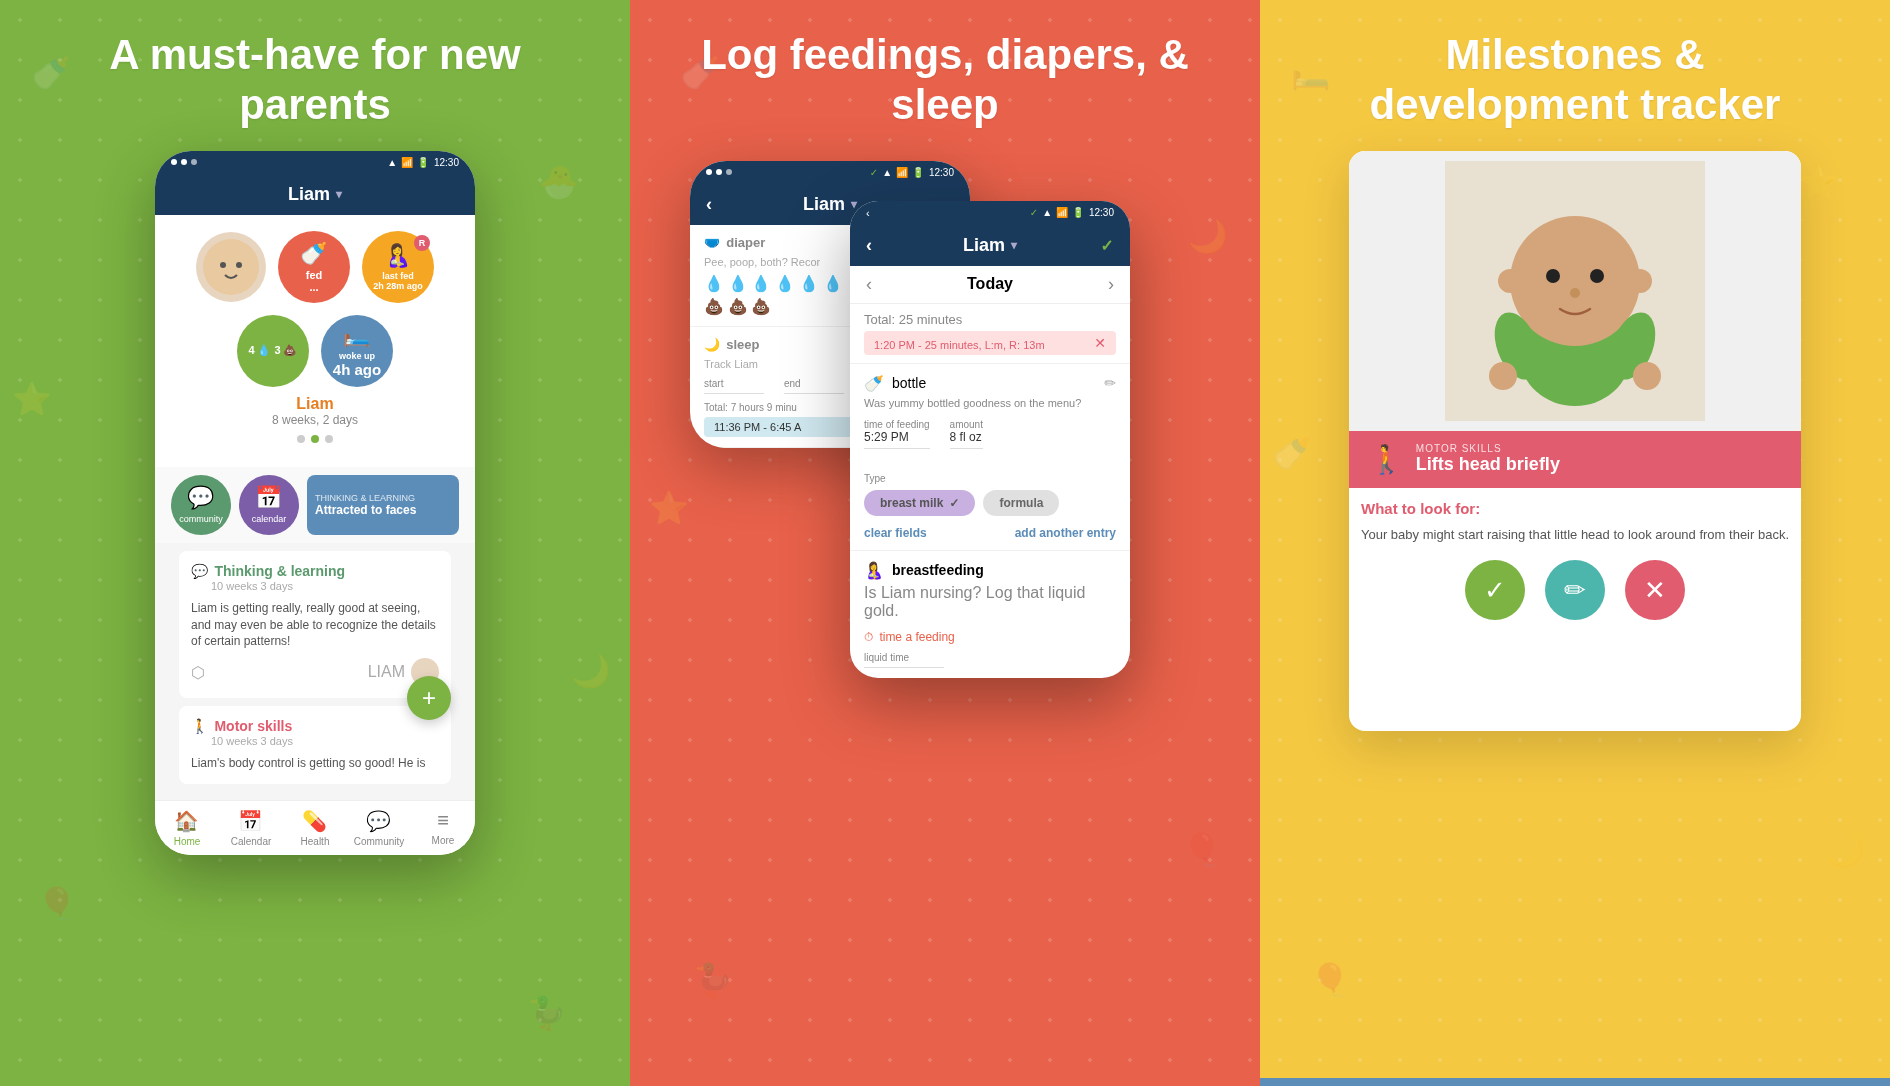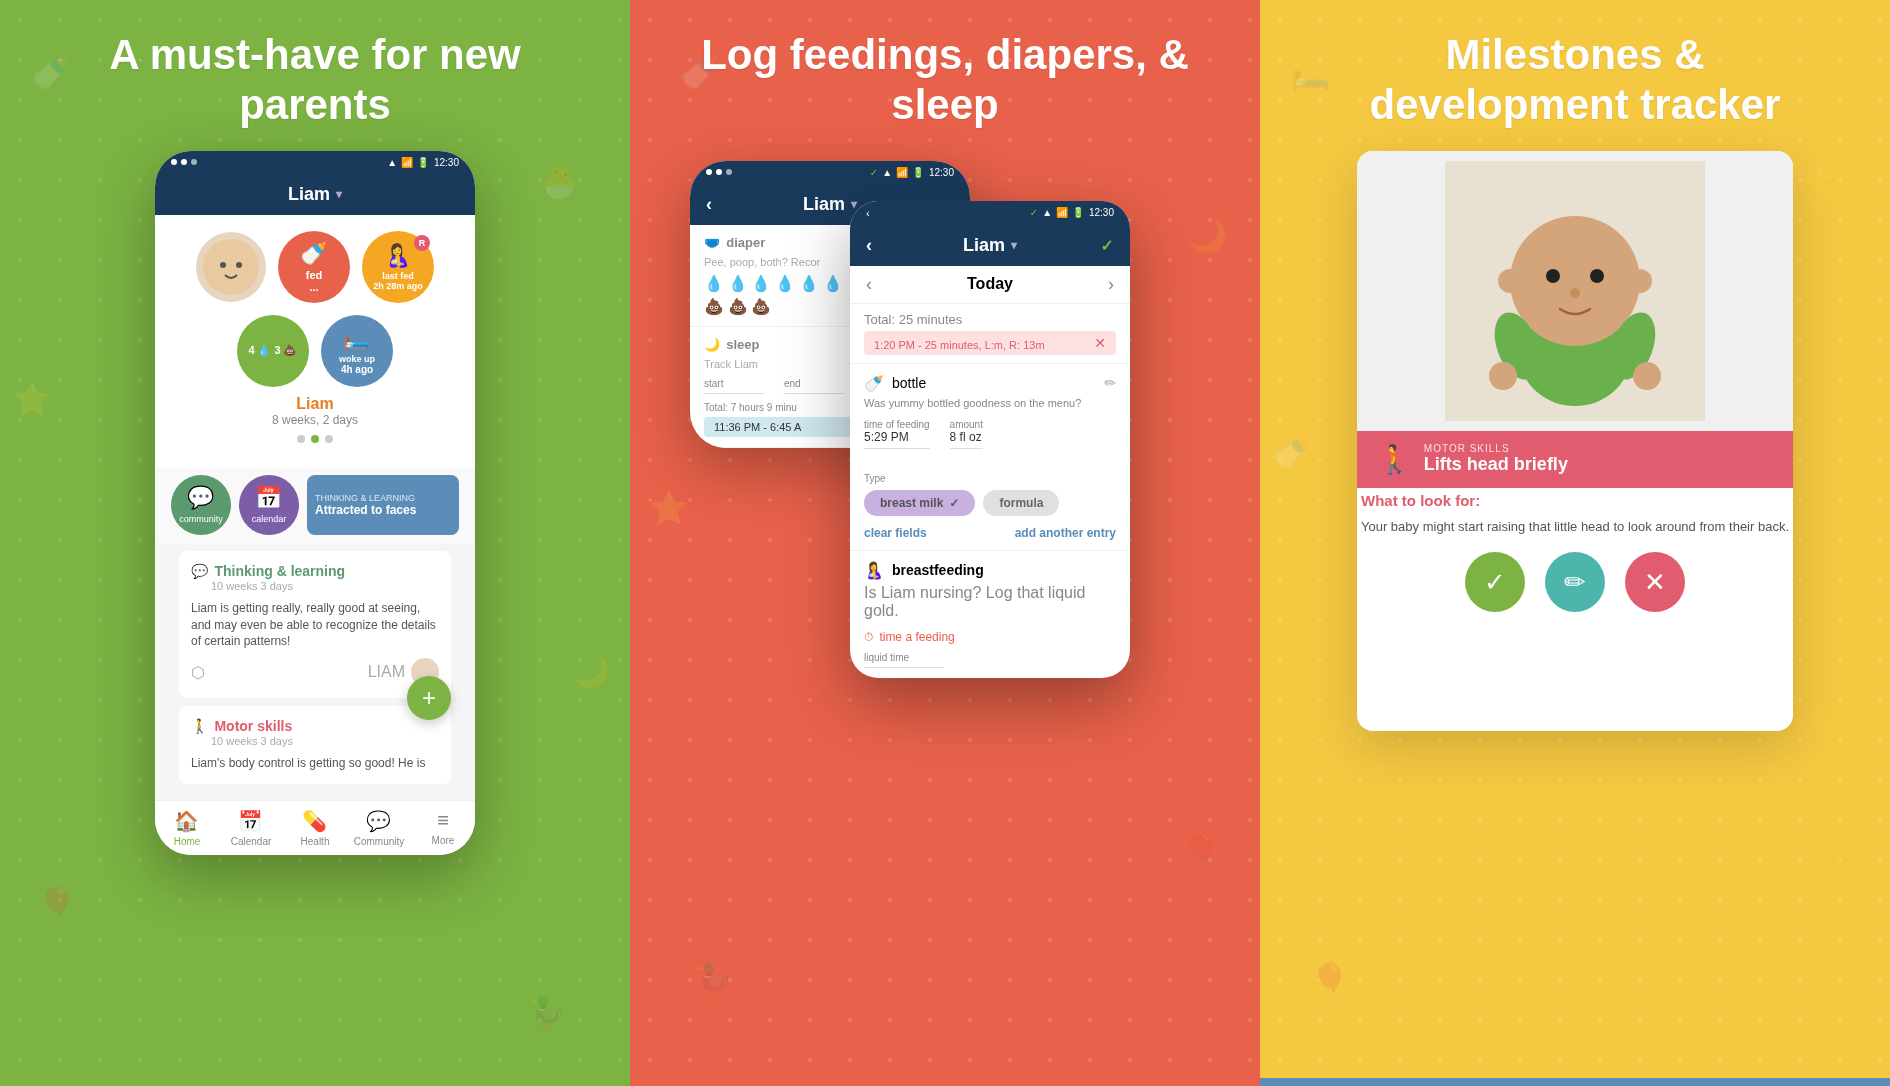--- a/index.html
+++ b/index.html
@@ -375,21 +375,21 @@
       text-transform: uppercase;
       letter-spacing: 1px;
     }
 
     .skill-title {
       font-size: 18px;
       font-weight: 700;
     }
 
     .milestone-body {
-      padding: 4px;
+      padding: 12px;
     }
 
     .milestone-what {
       color: #e05c6e;
       font-size: 15px;
       font-weight: 700;
       margin-bottom: 8px;
     }
 
     .milestone-desc {
@@ -536,21 +536,21 @@
           </div>
         </div>
 
         <div style="display:flex;gap:12px;justify-content:center;">
           <div class="stat-circle" style="background:#7cb342;">
             <span style="font-size:11px">4 💧 3 💩</span>
           </div>
           <div class="stat-circle" style="background:#5b8db8;">
             <span class="stat-icon">🛏️</span>
             <span style="font-size:9px">woke up</span>
-            <span style="font-size:10px">4h ago</span>
+            <span style="font-size:15px">4h ago</span>
           </div>
         </div>
 
         <div style="margin-top:8px">
           <div class="baby-name">Liam</div>
           <div class="baby-age">8 weeks, 2 days</div>
         </div>
 
         <div class="indicator-dots">
           <div class="ind-dot"></div>

